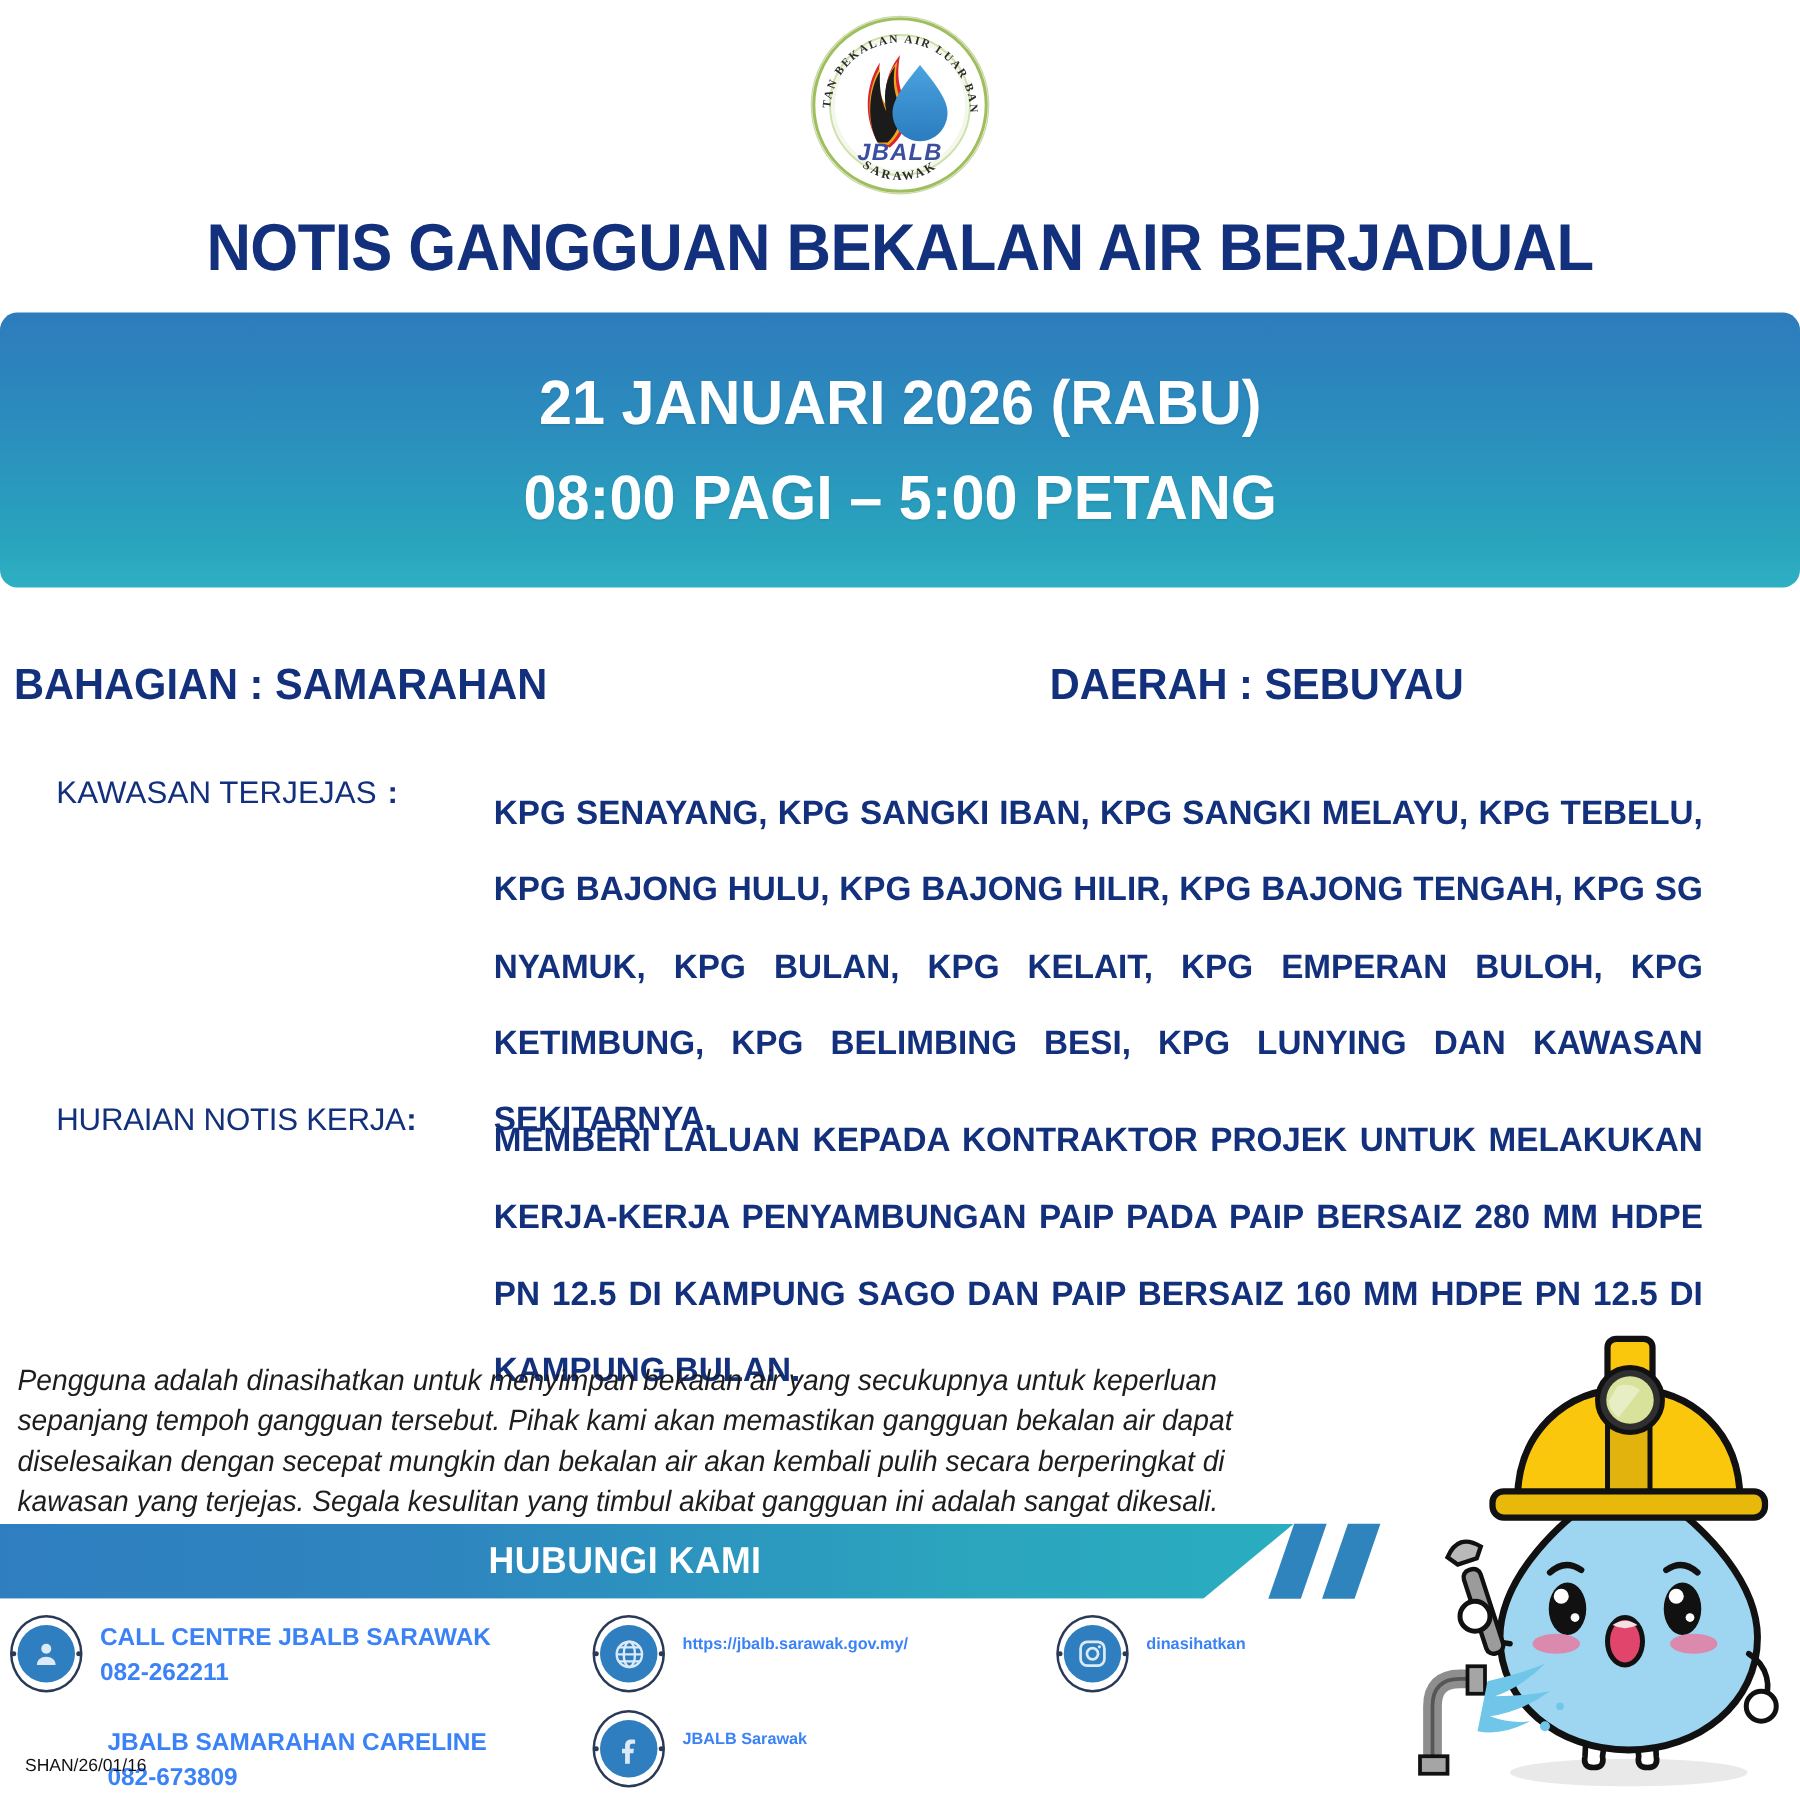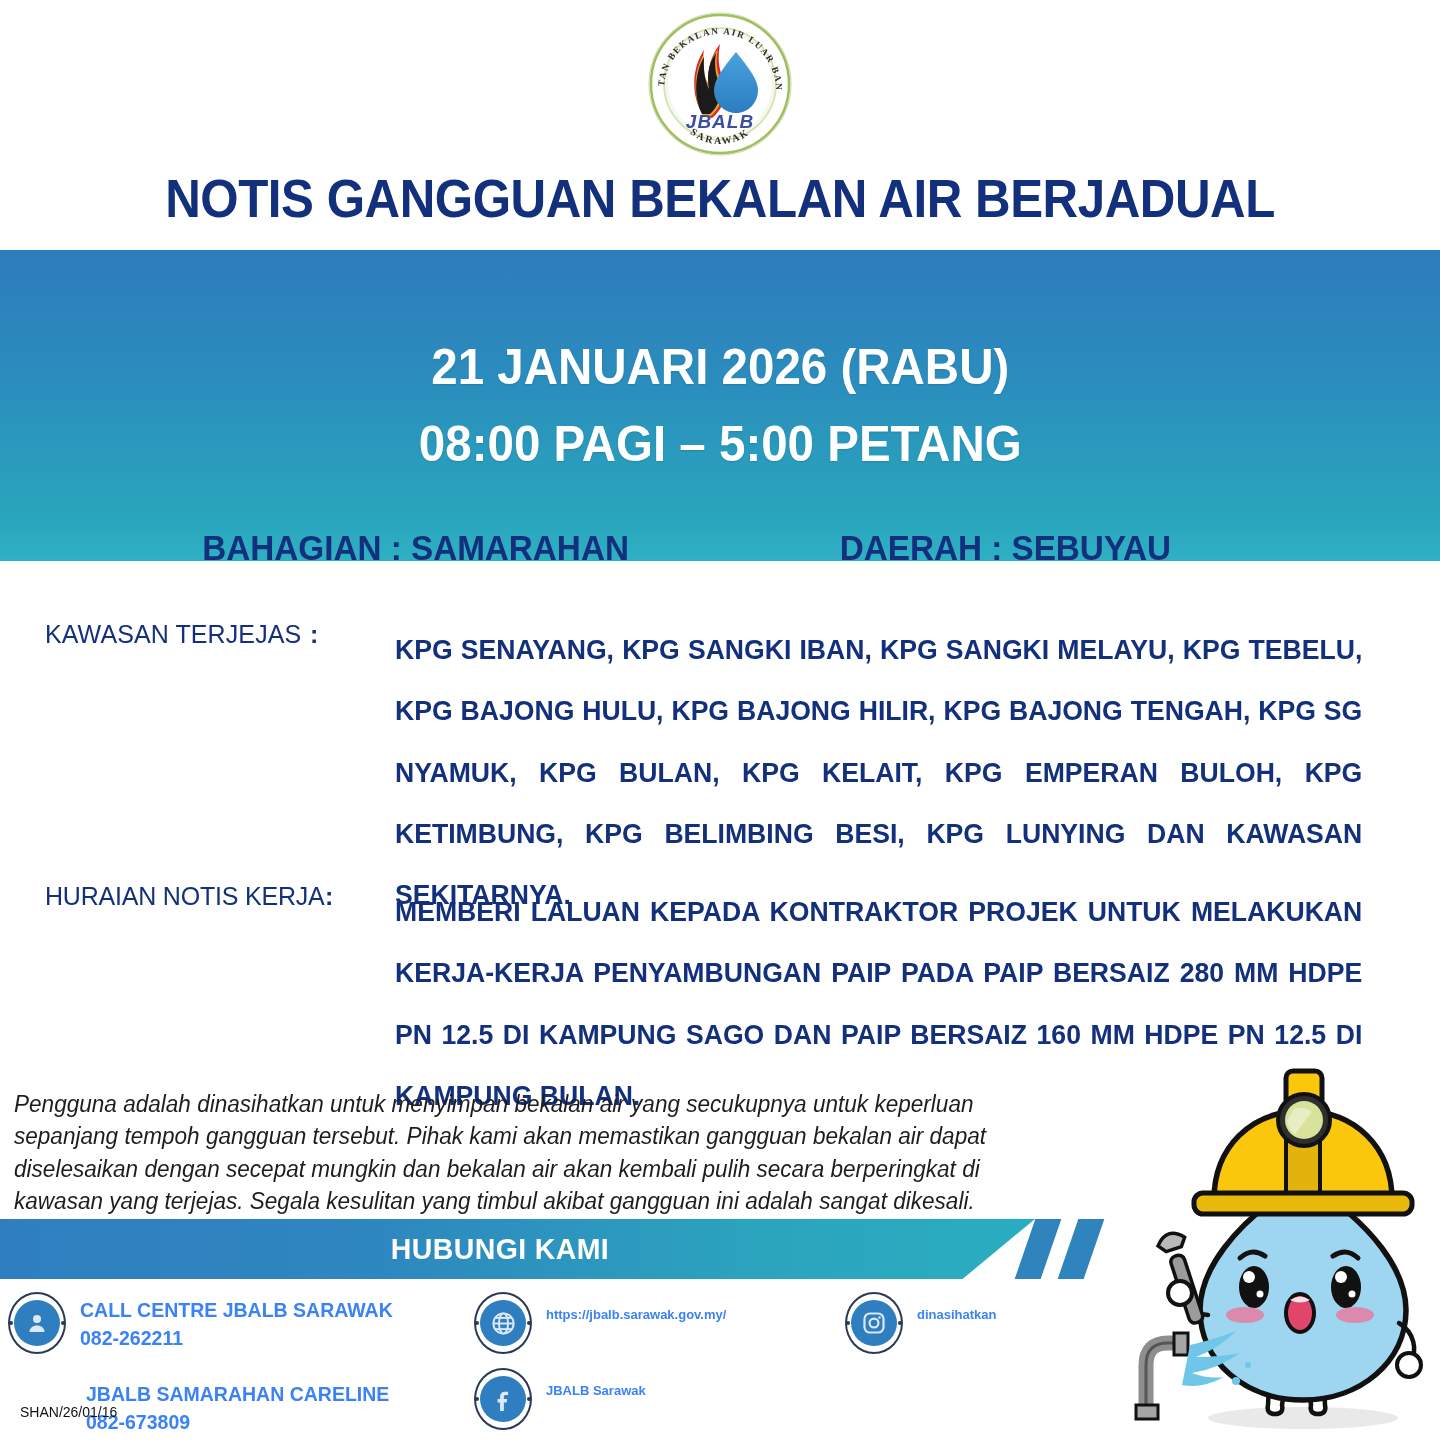--- a/index.html
+++ b/index.html
@@ -26,46 +26,47 @@
     font-weight: bold;
     letter-spacing: -0.5px;
     color: #13307d;
     font-family: "Liberation Sans", sans-serif;
     transform: scaleX(0.93);
     white-space: nowrap;
   }
 
   
   .date-banner {
-    position: absolute; top: 250px; left: 0; width: 1440px; height: 311px;
+    position: absolute; top: 250px; left: 0; width: 1440px; height: 220px;
     background: linear-gradient(180deg, #2d7cbc 0%, #2b8cbd 40%, #29a5bd 85%, #2fb0c4 100%);
     display: flex; flex-direction: column;
     align-items: center; justify-content: center;
     color: #ffffff;
+    border-radius: 14px;
   }
   .date-line1 {
     font-size: 50px; font-weight: bold; letter-spacing: 0px;
     transform: scaleX(0.95);
     line-height: 1.25;
     text-shadow: 0 1px 2px rgba(0,0,0,.12);
   }
   .date-line2 {
     font-size: 50px; font-weight: bold;
     transform: scaleX(0.95);
     line-height: 1.25;
     margin-top: 14px;
     text-shadow: 0 1px 2px rgba(0,0,0,.12);
   }
 
   
   .region-row {
     position: absolute; top: 528px; left: 0; width: 1440px;
     display: flex;
   }
-  .region-left { width: 640px; text-align: right; text-decoration: underline; }
+  .region-left { width: 640px; text-align: left; text-decoration: underline; }
   .region-right { width: 730px; text-align: center; }
   .region-txt {
     font-size: 35px; font-weight: bold; color: #13307d;
     transform: scaleX(0.95); display: inline-block;
     white-space: nowrap;
   }
 
   
   .detail-row { position: absolute; left: 0; width: 1440px; display: flex; }
   .row-areas { top: 620px; }

